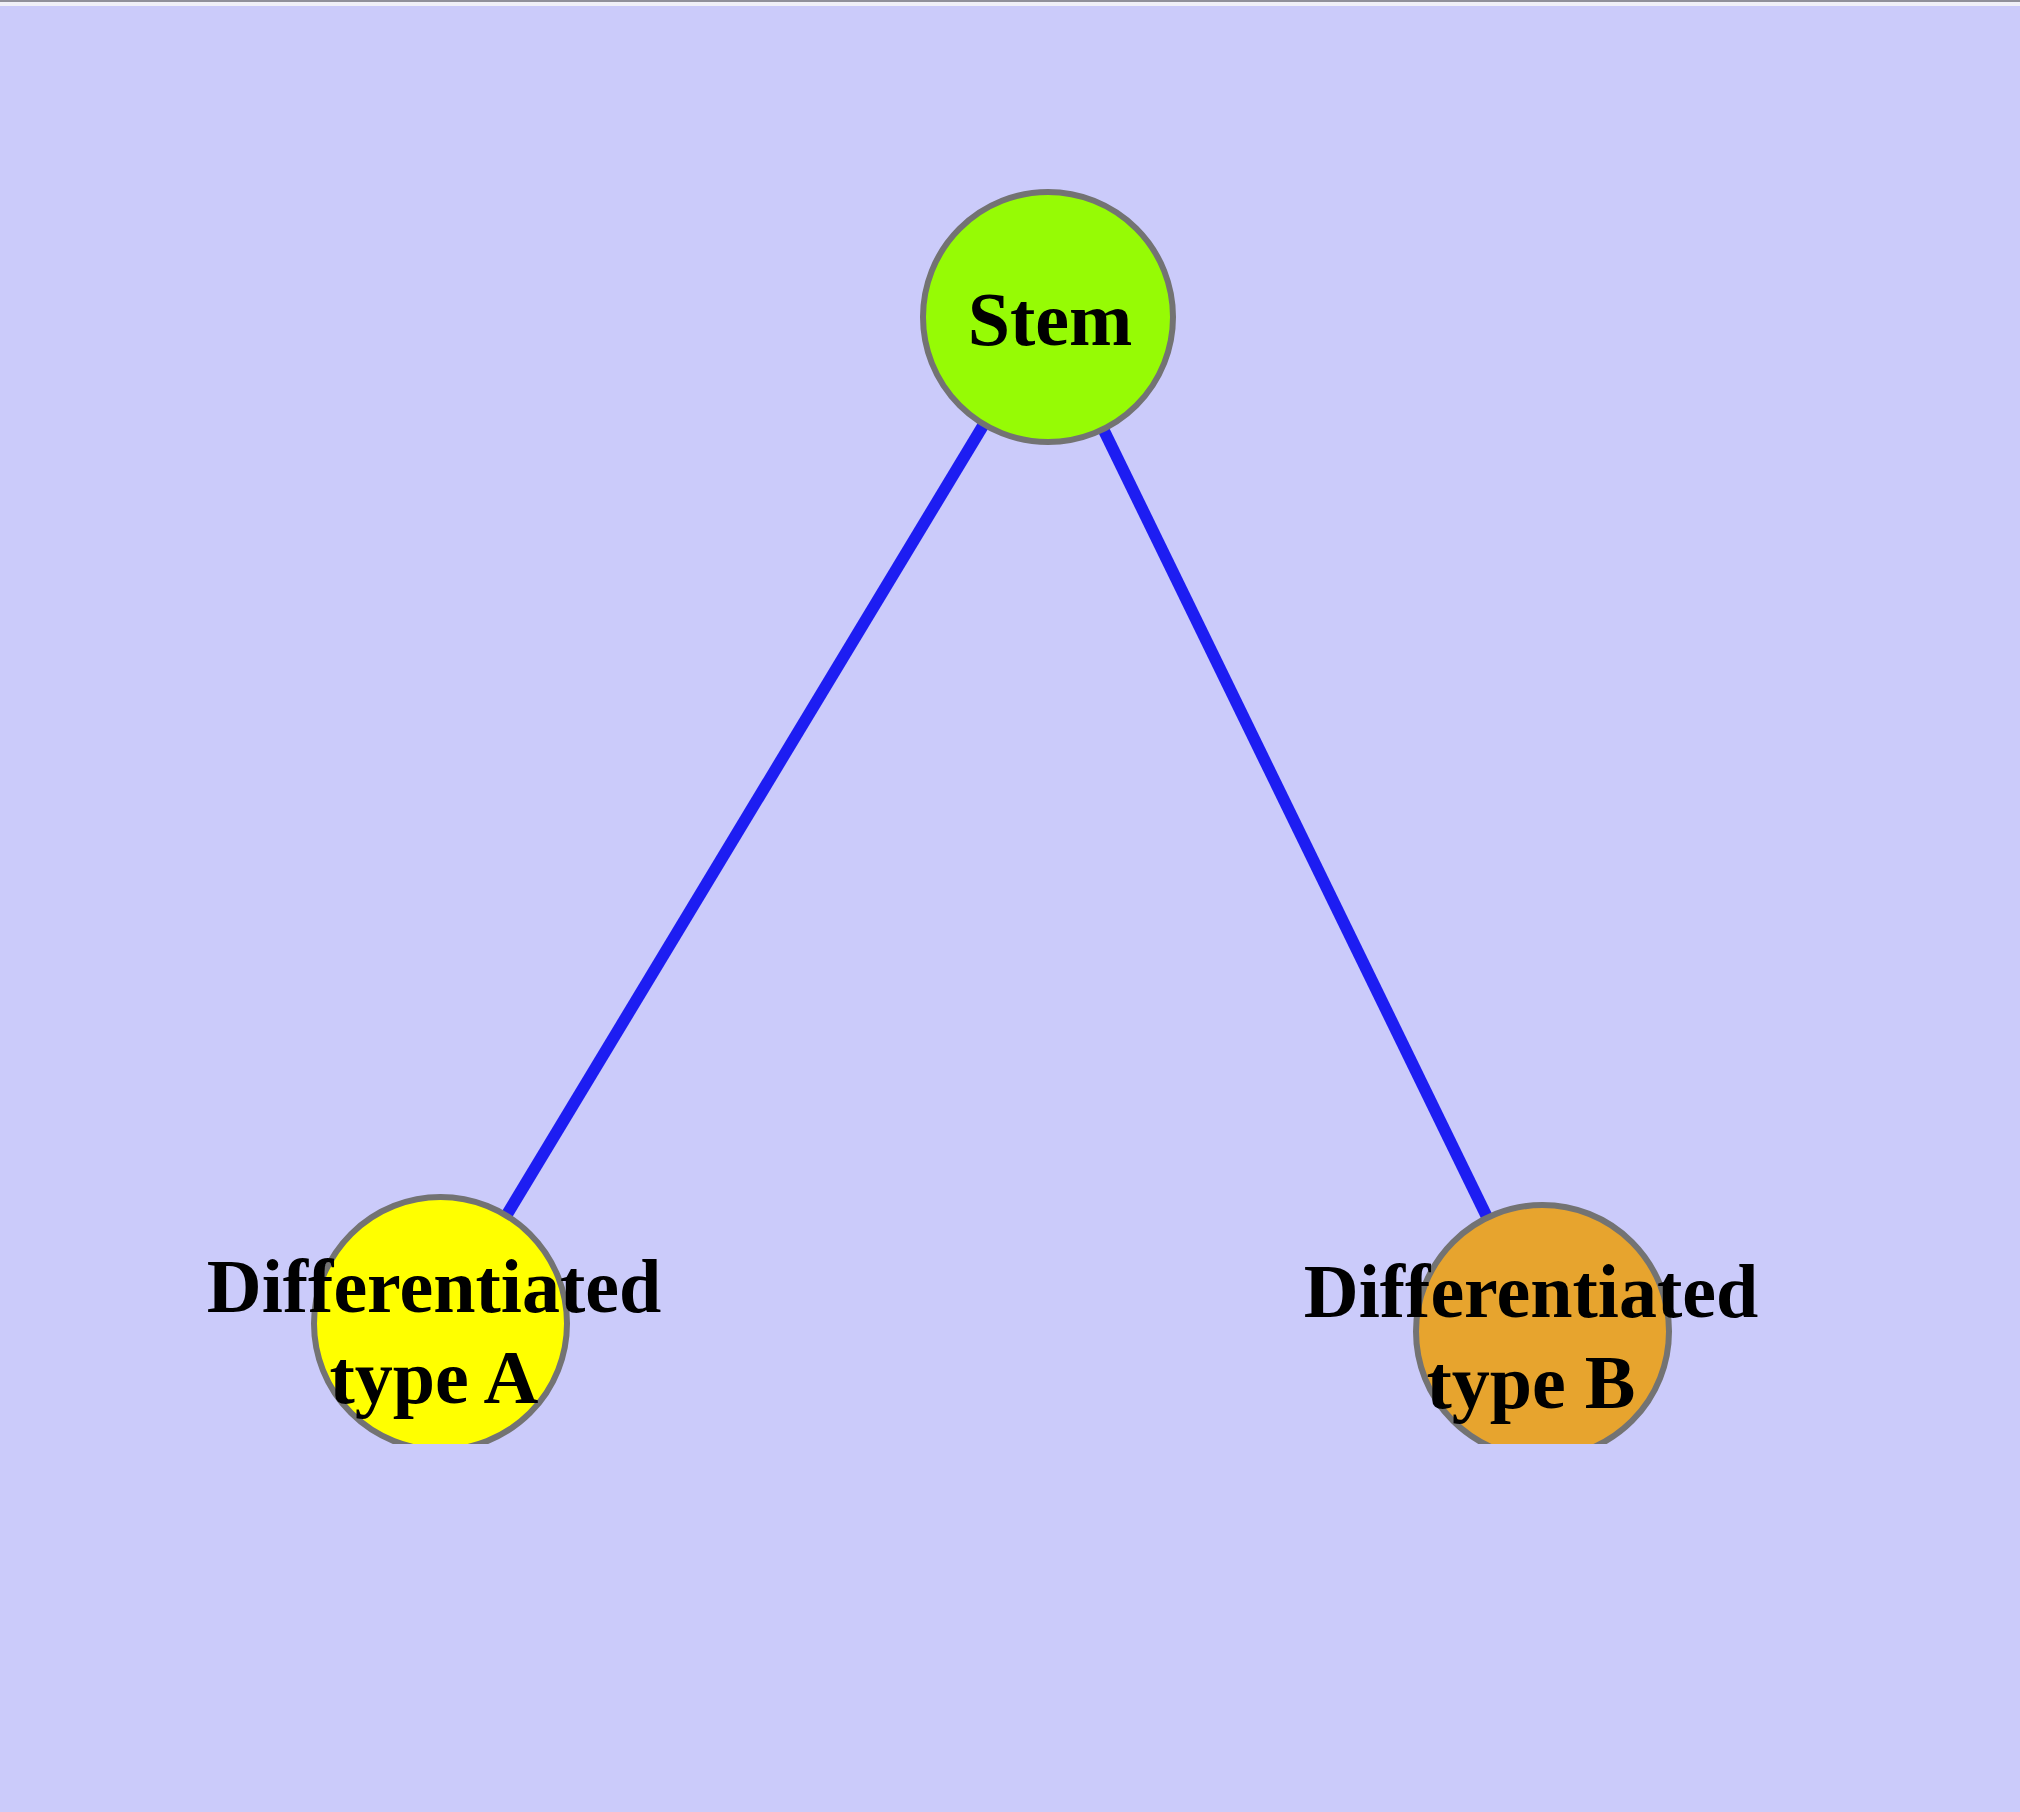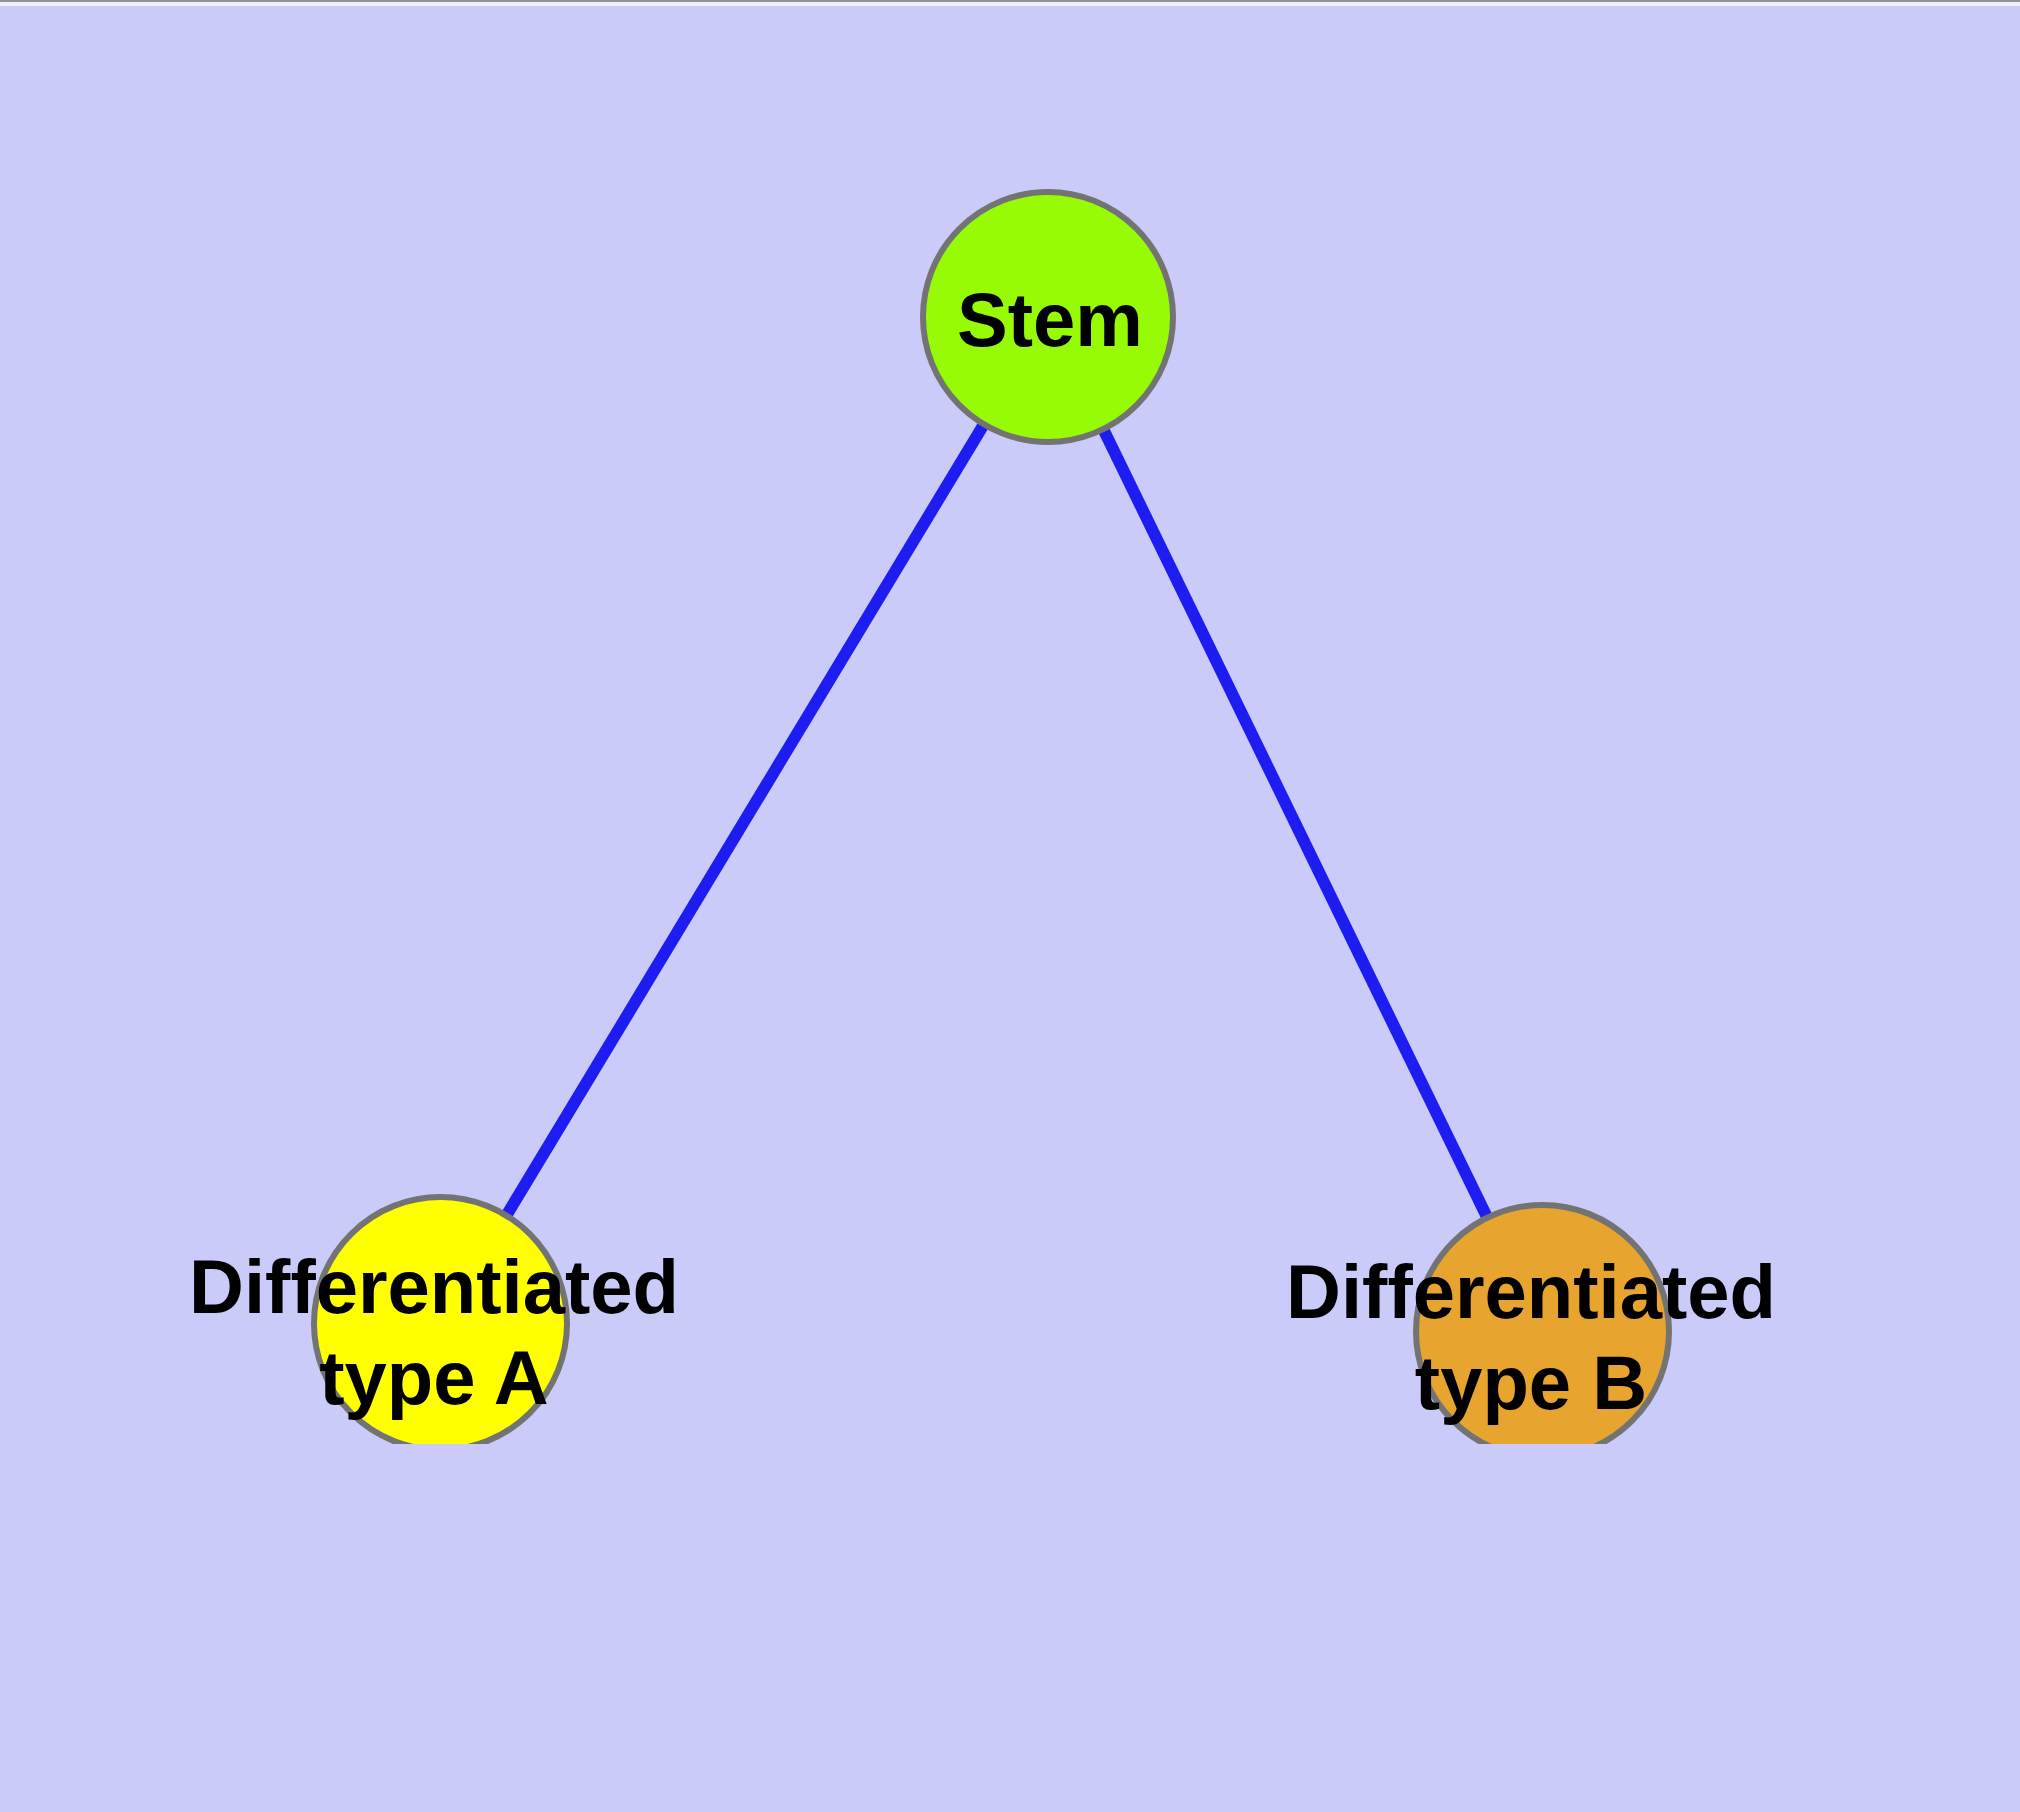--- a/index.html
+++ b/index.html
@@ -7,20 +7,21 @@
     padding: 0;
     background: #cbcbfa;
     font-family: "Liberation Sans", sans-serif;
   }
   .canvas {
     position: relative;
     width: 2021px;
     height: 1444px;
     background: #cbcbfa;
     overflow: hidden;
+    font-family: Liberation Serif, serif;
   }
   .top-edge {
     position: absolute;
     top: 0; left: 0; right: 0;
     height: 6px;
     background: linear-gradient(#90909a 0 1.7px, #f0f0f8 1.7px 100%);
     z-index: 4;
   }
   .edges-layer {
     position: absolute;

